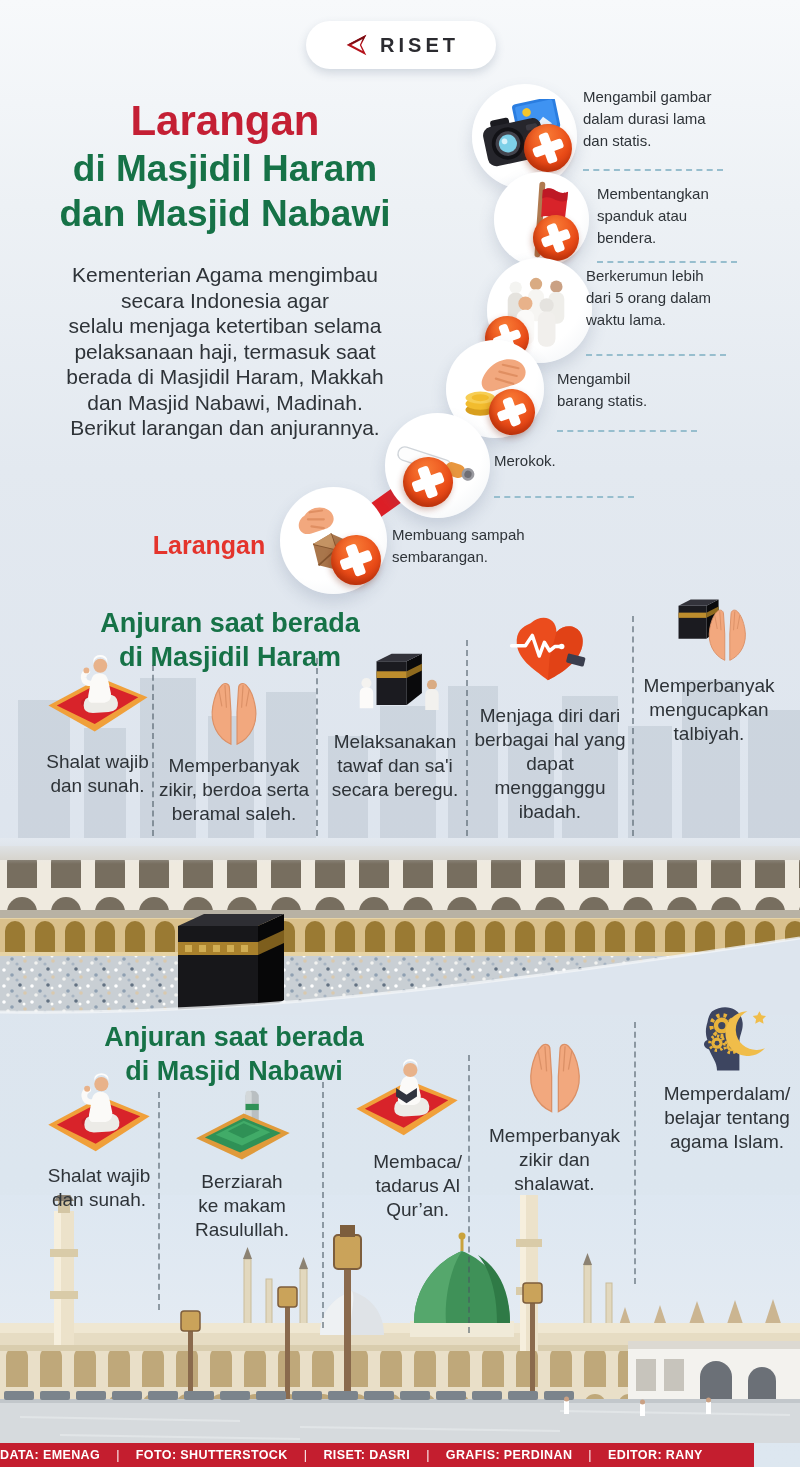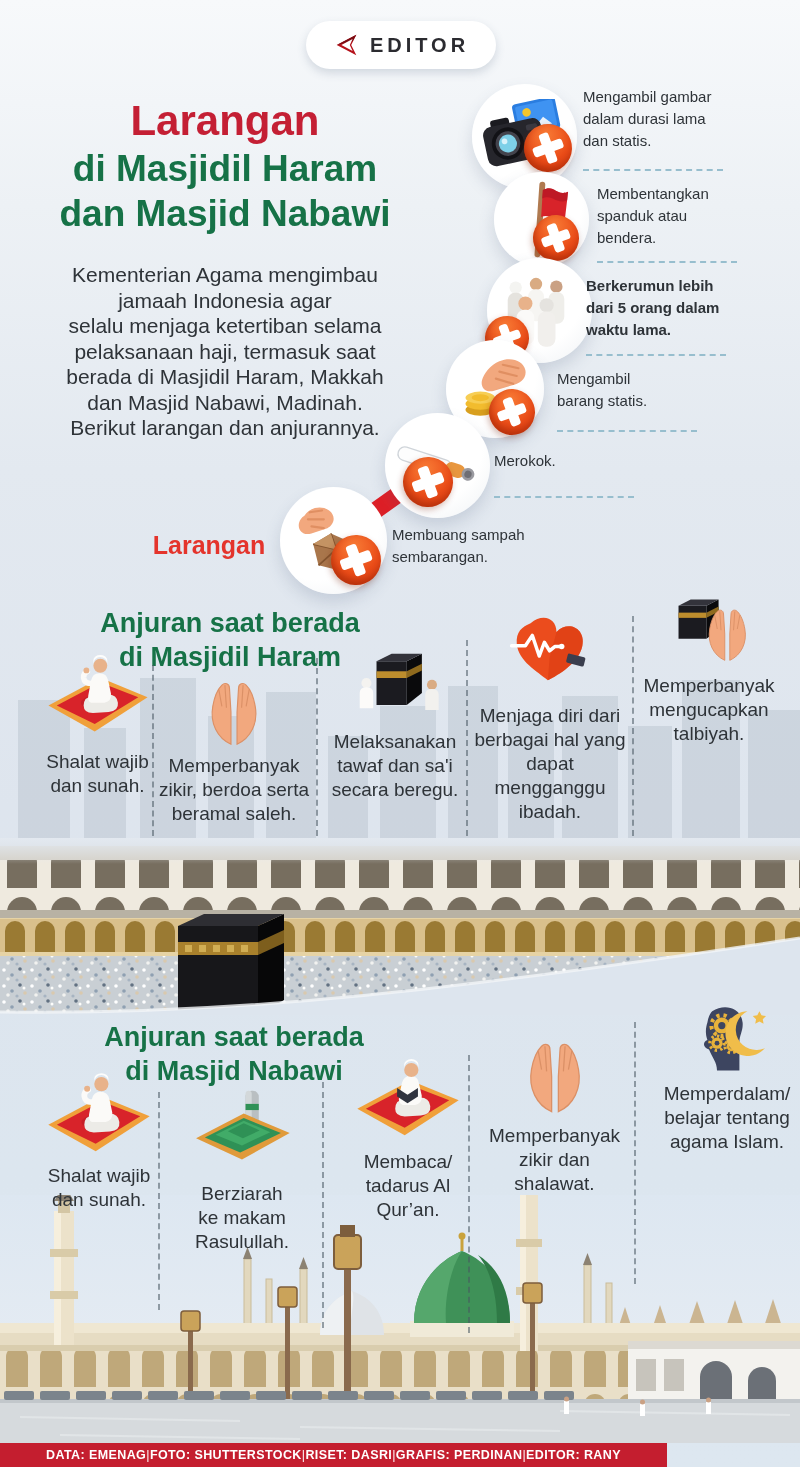--- a/index.html
+++ b/index.html
@@ -42,22 +42,22 @@
   .adv-item{position:absolute;display:flex;flex-direction:column;align-items:center;}
   .adv-icon{display:flex;align-items:flex-end;justify-content:center;}
   .adv-text{font-size:19px;line-height:24px;color:#2e3338;text-align:center;}
   .dash-v{position:absolute;width:0;border-left:2px dashed rgba(72,88,99,.55);}
 
   
   .photo{position:absolute;}
   .skyline{position:absolute;left:0;top:652px;opacity:.26;}
 
   
-  .footer{position:absolute;left:0;top:1443px;width:667px;height:24px;background:#c41e2f;
-    display:flex;align-items:center;justify-content:center;
+  .footer{position:absolute;left:0;top:1443px;width:754px;height:24px;background:#c41e2f;
+    display:flex;align-items:center;justify-content:flex-start;gap:16px;
     color:#ffffff;font-size:12.5px;font-weight:700;letter-spacing:.4px;}
   .footer .sep{opacity:.95;font-weight:400;}
 </style>
 </head>
 <body>
 
 <div class="page">
 
   <svg class="skyline" width="800" height="190">
     <g fill="#9aa7b4">
@@ -260,31 +260,31 @@
       </g>
     </svg>
   </div>
 
   <div class="logo-pill">
     <svg width="28" height="26" viewBox="0 0 30 26">
       <path d="M4 13 L25 2 L19.5 13 L25 24 Z" fill="#b5121b"></path>
       <path d="M4 13 L25 2 L21 9 Z" fill="#7a0c12"></path>
       <path d="M9 13 L21 6.5 L18 13 L21 19.5 Z" fill="#ffffff"></path>
     </svg>
-    <span class="logo-text">EDITOR</span>
+    <span class="logo-text">RISET</span>
   </div>
 
   <div class="title">
     <div class="t-red">Larangan</div>
     <div class="t-green">di Masjidil Haram</div>
     <div class="t-green">dan Masjid Nabawi</div>
   </div>
 
   <div class="intro preline">Kementerian Agama mengimbau
-jamaah Indonesia agar
+secara Indonesia agar
 selalu menjaga ketertiban selama
 pelaksanaan haji, termasuk saat
 berada di Masjidil Haram, Makkah
 dan Masjid Nabawi, Madinah.
 Berikut larangan dan anjurannya.</div>
 
   <svg class="ribbon" width="800" height="620">
     <path d="M524 137 L542 220 L540 310 L495 389 L438 466 L334 540" stroke="#e01f26" stroke-width="17" fill="none" stroke-linejoin="round" stroke-linecap="round"></path>
   </svg>
 
@@ -341,21 +341,21 @@
       <circle cx="31" cy="34" r="8" fill="#e8b28a"></circle>
         <rect x="21" y="41" width="20" height="40" rx="9" fill="#fbfaf8"></rect>
       <circle cx="55" cy="36" r="8" fill="#e5e3df"></circle>
         <rect x="45" y="43" width="20" height="40" rx="9" fill="#f1efec"></rect>
     </svg>
     <div class="badge" style="left:-2px;top:58px;width:44px;height:44px;">
         <span class="bar b1"></span>
         <span class="bar b2"></span>
       </div>
   </div>
-  <div class="pro-text preline" style="left:586px;top:275px;font-weight:bold;">Berkerumun lebih
+  <div class="pro-text preline" style="left:586px;top:265px;">Berkerumun lebih
 dari 5 orang dalam
 waktu lama.</div>
   <div class="dash-h" style="left:586px;top:354px;"></div>
 
   <div class="pro-circle" style="left:446px;top:340px;width:98px;height:98px;">
     <svg width="78" height="70" viewBox="0 0 90 80">
       <ellipse cx="28" cy="64" rx="17" ry="7" fill="#d89f1e"></ellipse>
       <ellipse cx="28" cy="57" rx="17" ry="7" fill="#f2bc2e"></ellipse>
       <ellipse cx="28" cy="50" rx="17" ry="7" fill="#f7ce55"></ellipse>
       <ellipse cx="28" cy="50" rx="10" ry="4" fill="#f2bc2e"></ellipse>
@@ -531,27 +531,27 @@
       <svg width="106" height="84" viewBox="0 0 120 95">
         <rect x="64" y="12" width="15" height="42" rx="7" fill="#b9bfc2"></rect>
         <rect x="64" y="12" width="7" height="42" rx="3.5" fill="#d3d8da"></rect>
         <rect x="64" y="27" width="15" height="7" fill="#2f9156"></rect>
         <polygon points="8,66 62,38 114,60 60,90" fill="#e09a3a"></polygon>
         <polygon points="18,65 62,43 104,60 58,82" fill="#2f9156"></polygon>
         <polygon points="30,62 62,46 92,59 60,74" fill="#41ab68"></polygon>
         <polygon points="44,58 62,49 80,57 61,66" fill="#2f9156"></polygon>
       </svg>
     </div>
-    <div class="adv-text preline" style="margin-top:18px;">Berziarah
+    <div class="adv-text preline" style="margin-top:6px;">Berziarah
 ke makam
 Rasulullah.</div>
   </div>
   <div class="dash-v" style="left:322px;top:1082px;height:246px;"></div>
 
-  <div class="adv-item" style="left:340px;top:1064px;width:136px;">
+  <div class="adv-item" style="left:326px;top:1064px;width:136px;align-items:flex-end;">
     <div class="adv-icon" style="height:78px;">
       <svg width="110" height="90" viewBox="0 0 115 95">
         <polygon points="4,60 60,30 111,51 54,88" fill="#f0a03a"></polygon>
         <polygon points="13,60 60,35 101,51 54,80" fill="#d8232a"></polygon>
         <path d="M44 60 q0 -10 12 -11 l12 -1 q12 -1 13 9 q1 9 -10 10 l-17 1 q-10 0 -10 -8 z" fill="#ecebe7"></path>
         <path d="M52 56 q-5 -2 -4 -9 l3 -14 q2 -8 9 -8 q8 0 9 8 l3 13 q1 8 -7 10 z" fill="#fbfaf8"></path>
         <path d="M46 38 l11 7 11 -7 0 9 -11 7 -11 -7 z" fill="#30343f"></path>
         <circle cx="61" cy="19" r="7.5" fill="#e8b28a"></circle>
         <path d="M53.5 17 a7.5 7.5 0 0 1 15 0 l0 -4 a7.5 5.5 0 0 0 -15 0 z" fill="#fdfdfc"></path>
       </svg>

